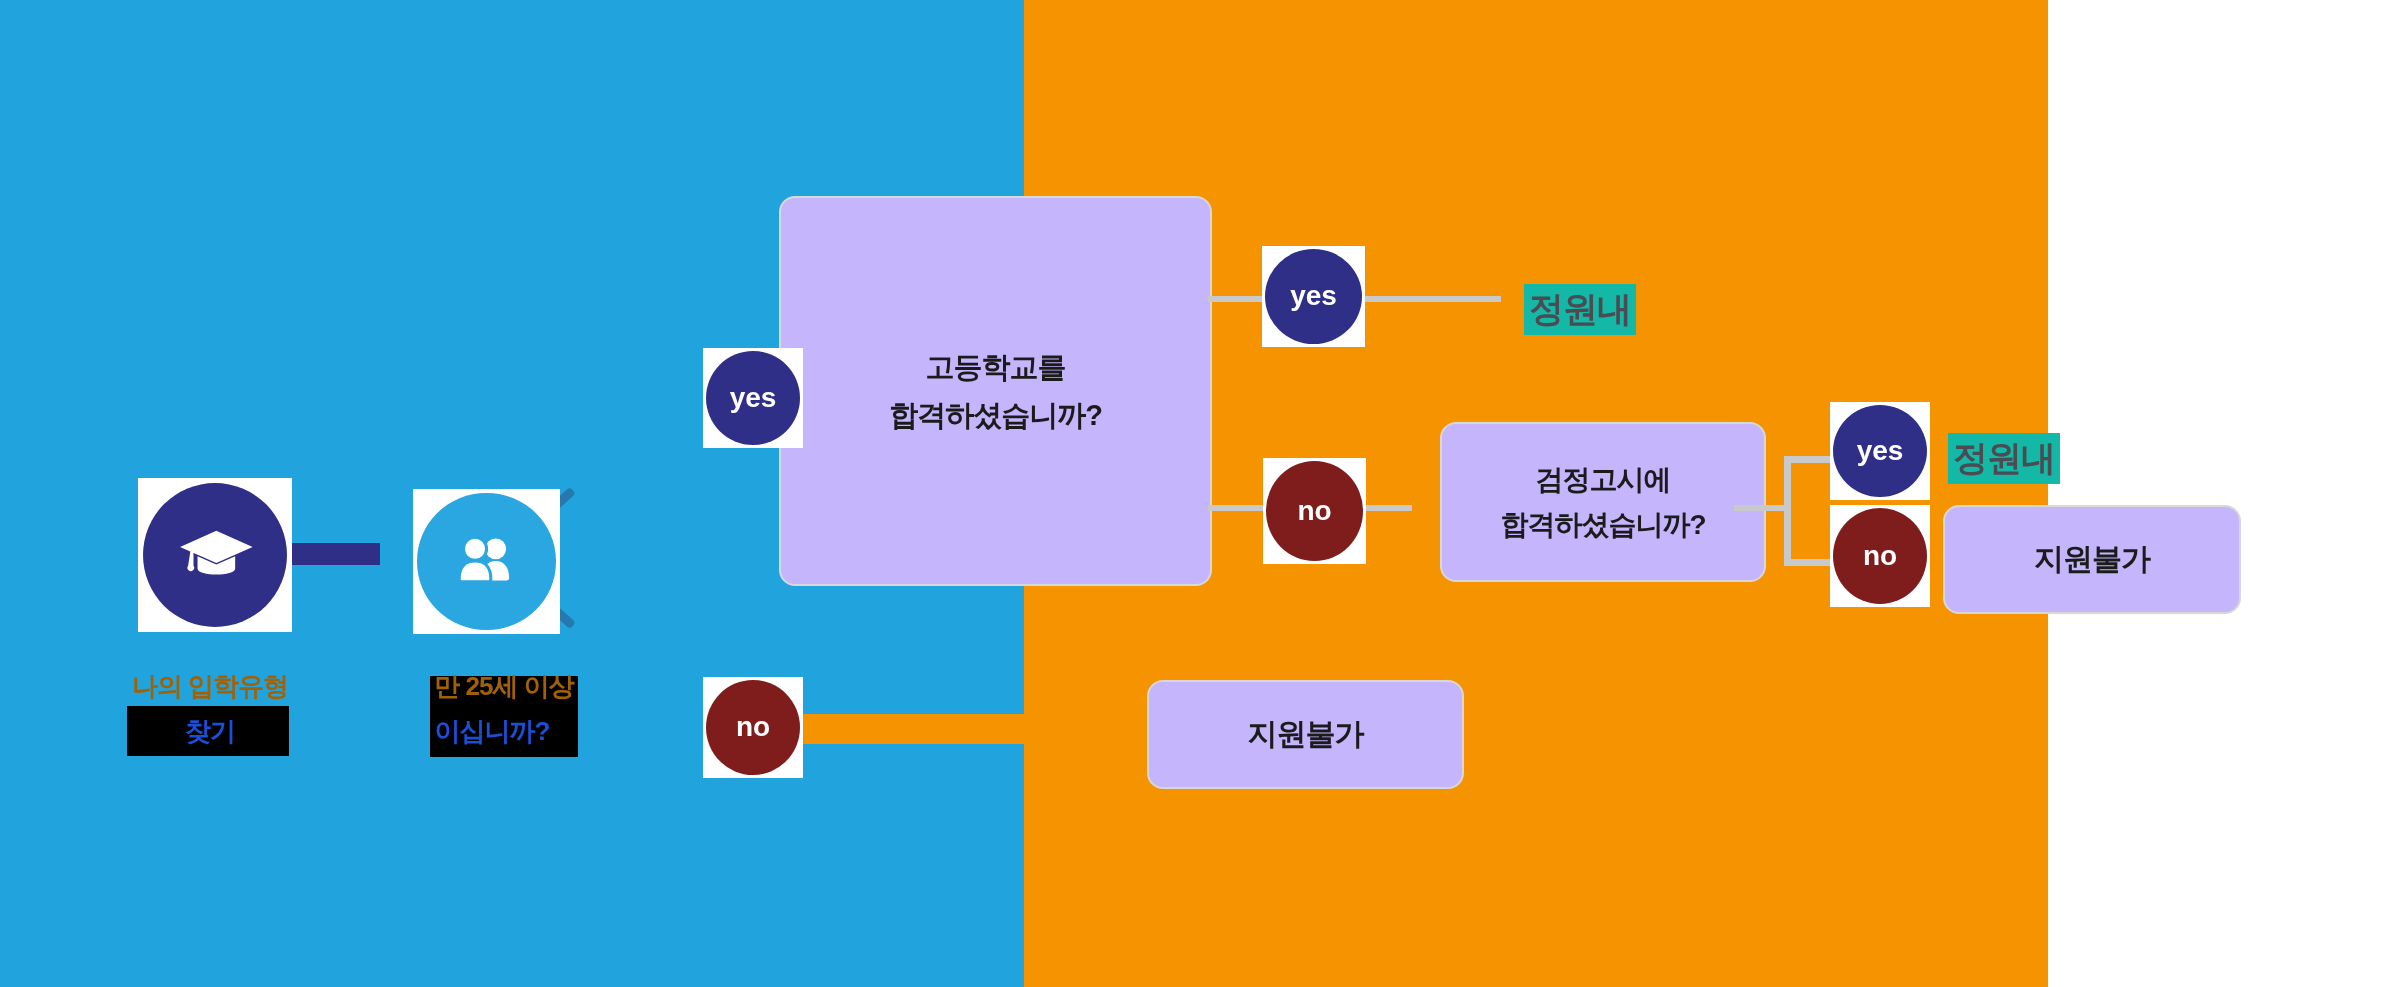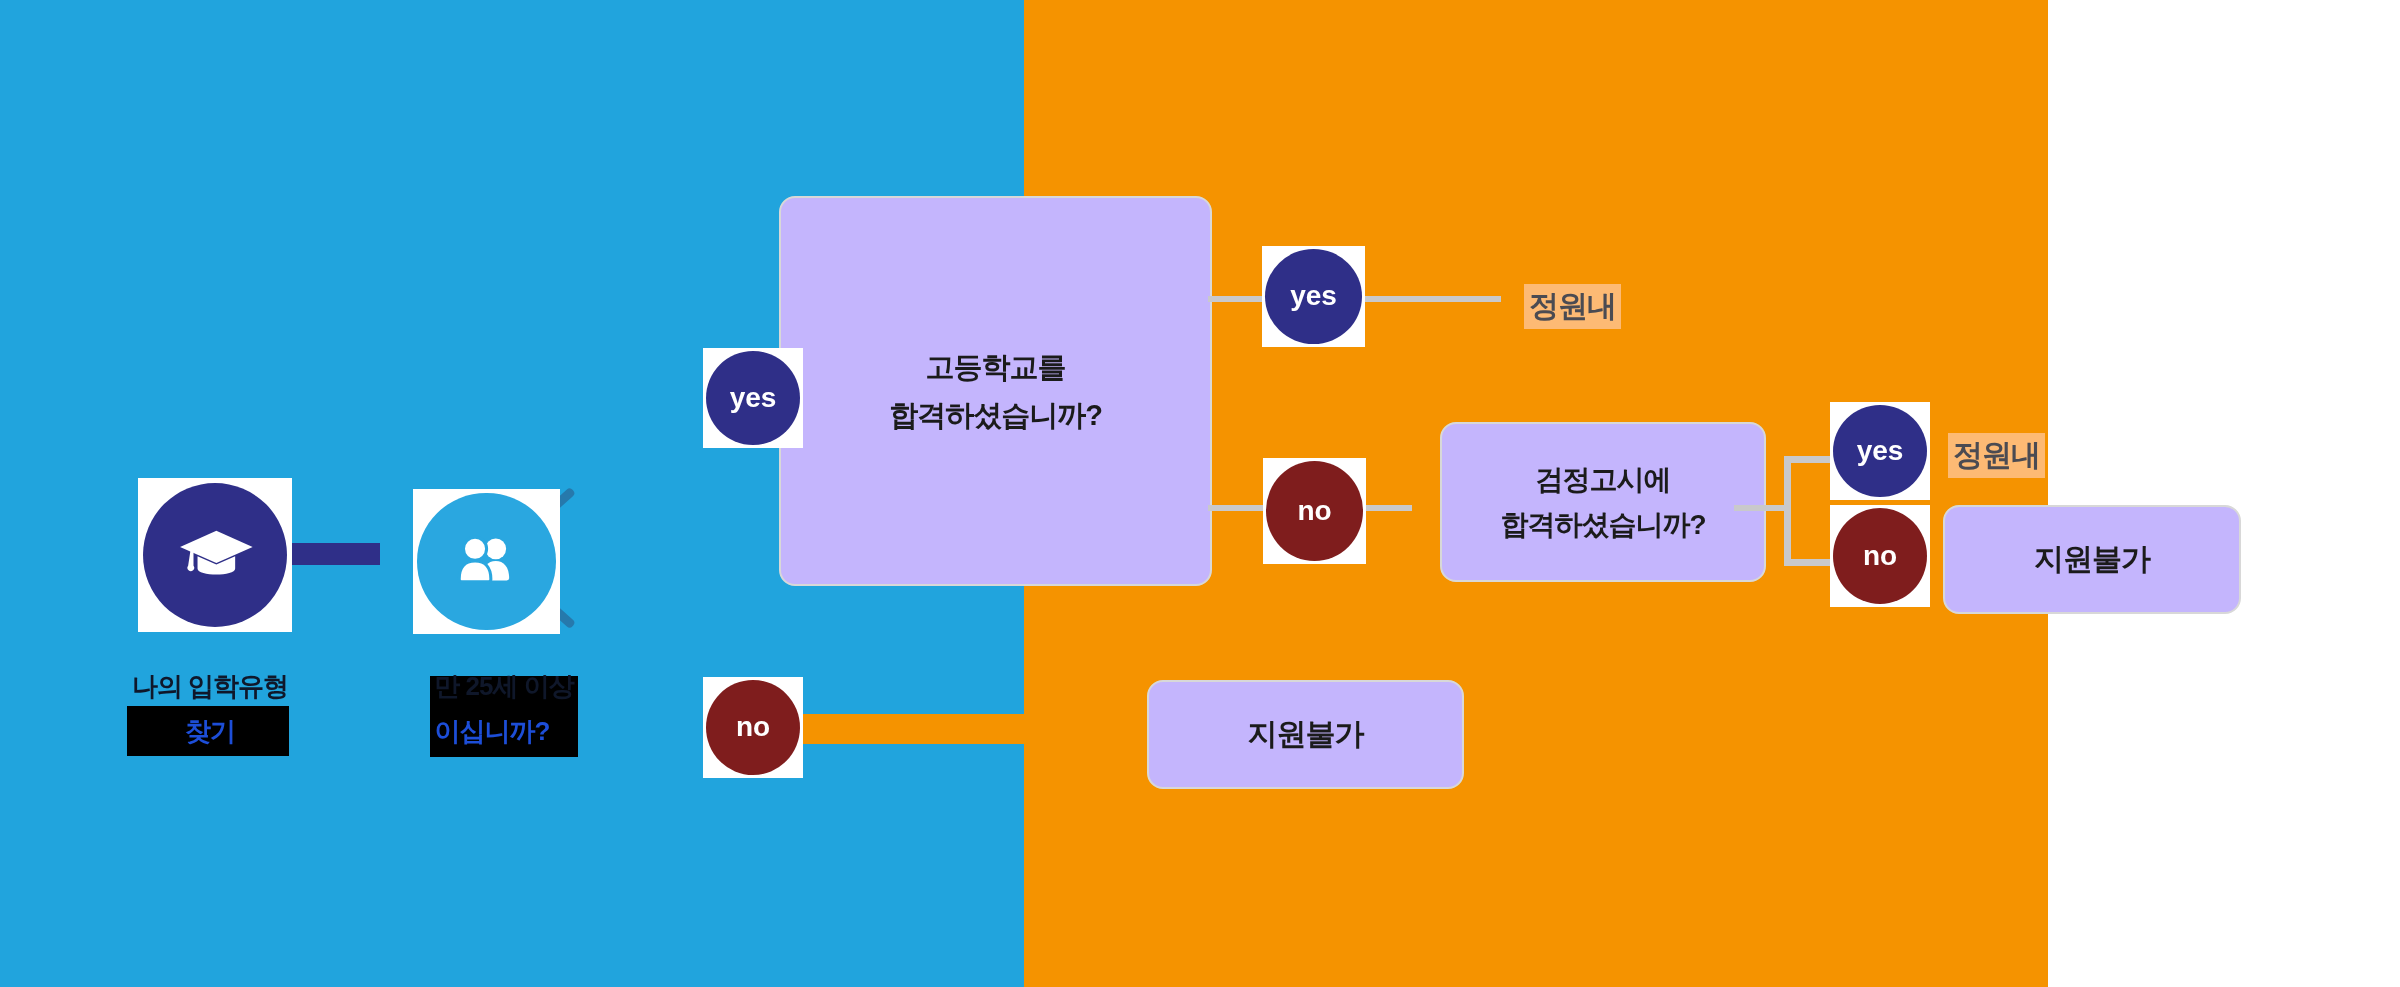--- a/index.html
+++ b/index.html
@@ -16,24 +16,24 @@
   .c-blue{background:#2AA7E0;}
   .ans{color:#ffffff;font-weight:700;font-size:28px;letter-spacing:0;}
   .qbox{background:#c4b5fd;border:2px solid #D8D8D8;border-radius:16px;
         display:flex;flex-direction:column;align-items:center;justify-content:center;
         color:#1B1B1B;font-weight:700;text-align:center;letter-spacing:-1px;}
   .qbox .l{line-height:48px;}
   .line{background:#C9C9CB;}
   .bar-indigo{background:#2F2F88;}
   .bar-orange{background:#F59300;}
   .blackbox{background:#000000;}
-  .lbl{font-weight:700;font-size:26px;letter-spacing:-1px;text-align:center;color:#0f172a;}
+  .lbl{font-weight:700;font-size:26px;letter-spacing:-1px;text-align:center;color:#a16207;}
   .lbl2{color:#1d4ed8;}
-  .quota{display:inline-block;background:#fdba74;color:#4B4B52;font-weight:700;
-         font-size:30px;letter-spacing:-1px;padding:2px 5px;}
+  .quota{display:inline-block;background:#14b8a6;color:#4B4B52;font-weight:700;
+         font-size:35px;letter-spacing:-1px;padding:2px 5px;}
   .deco{background:#2679AC;border-radius:4px;}
   svg{display:block;}
 </style>
 </head>
 <body>
 
 <div class="canvas">
 
   <div class="abs bg-blue"></div>
   <div class="abs bg-orange"></div>

